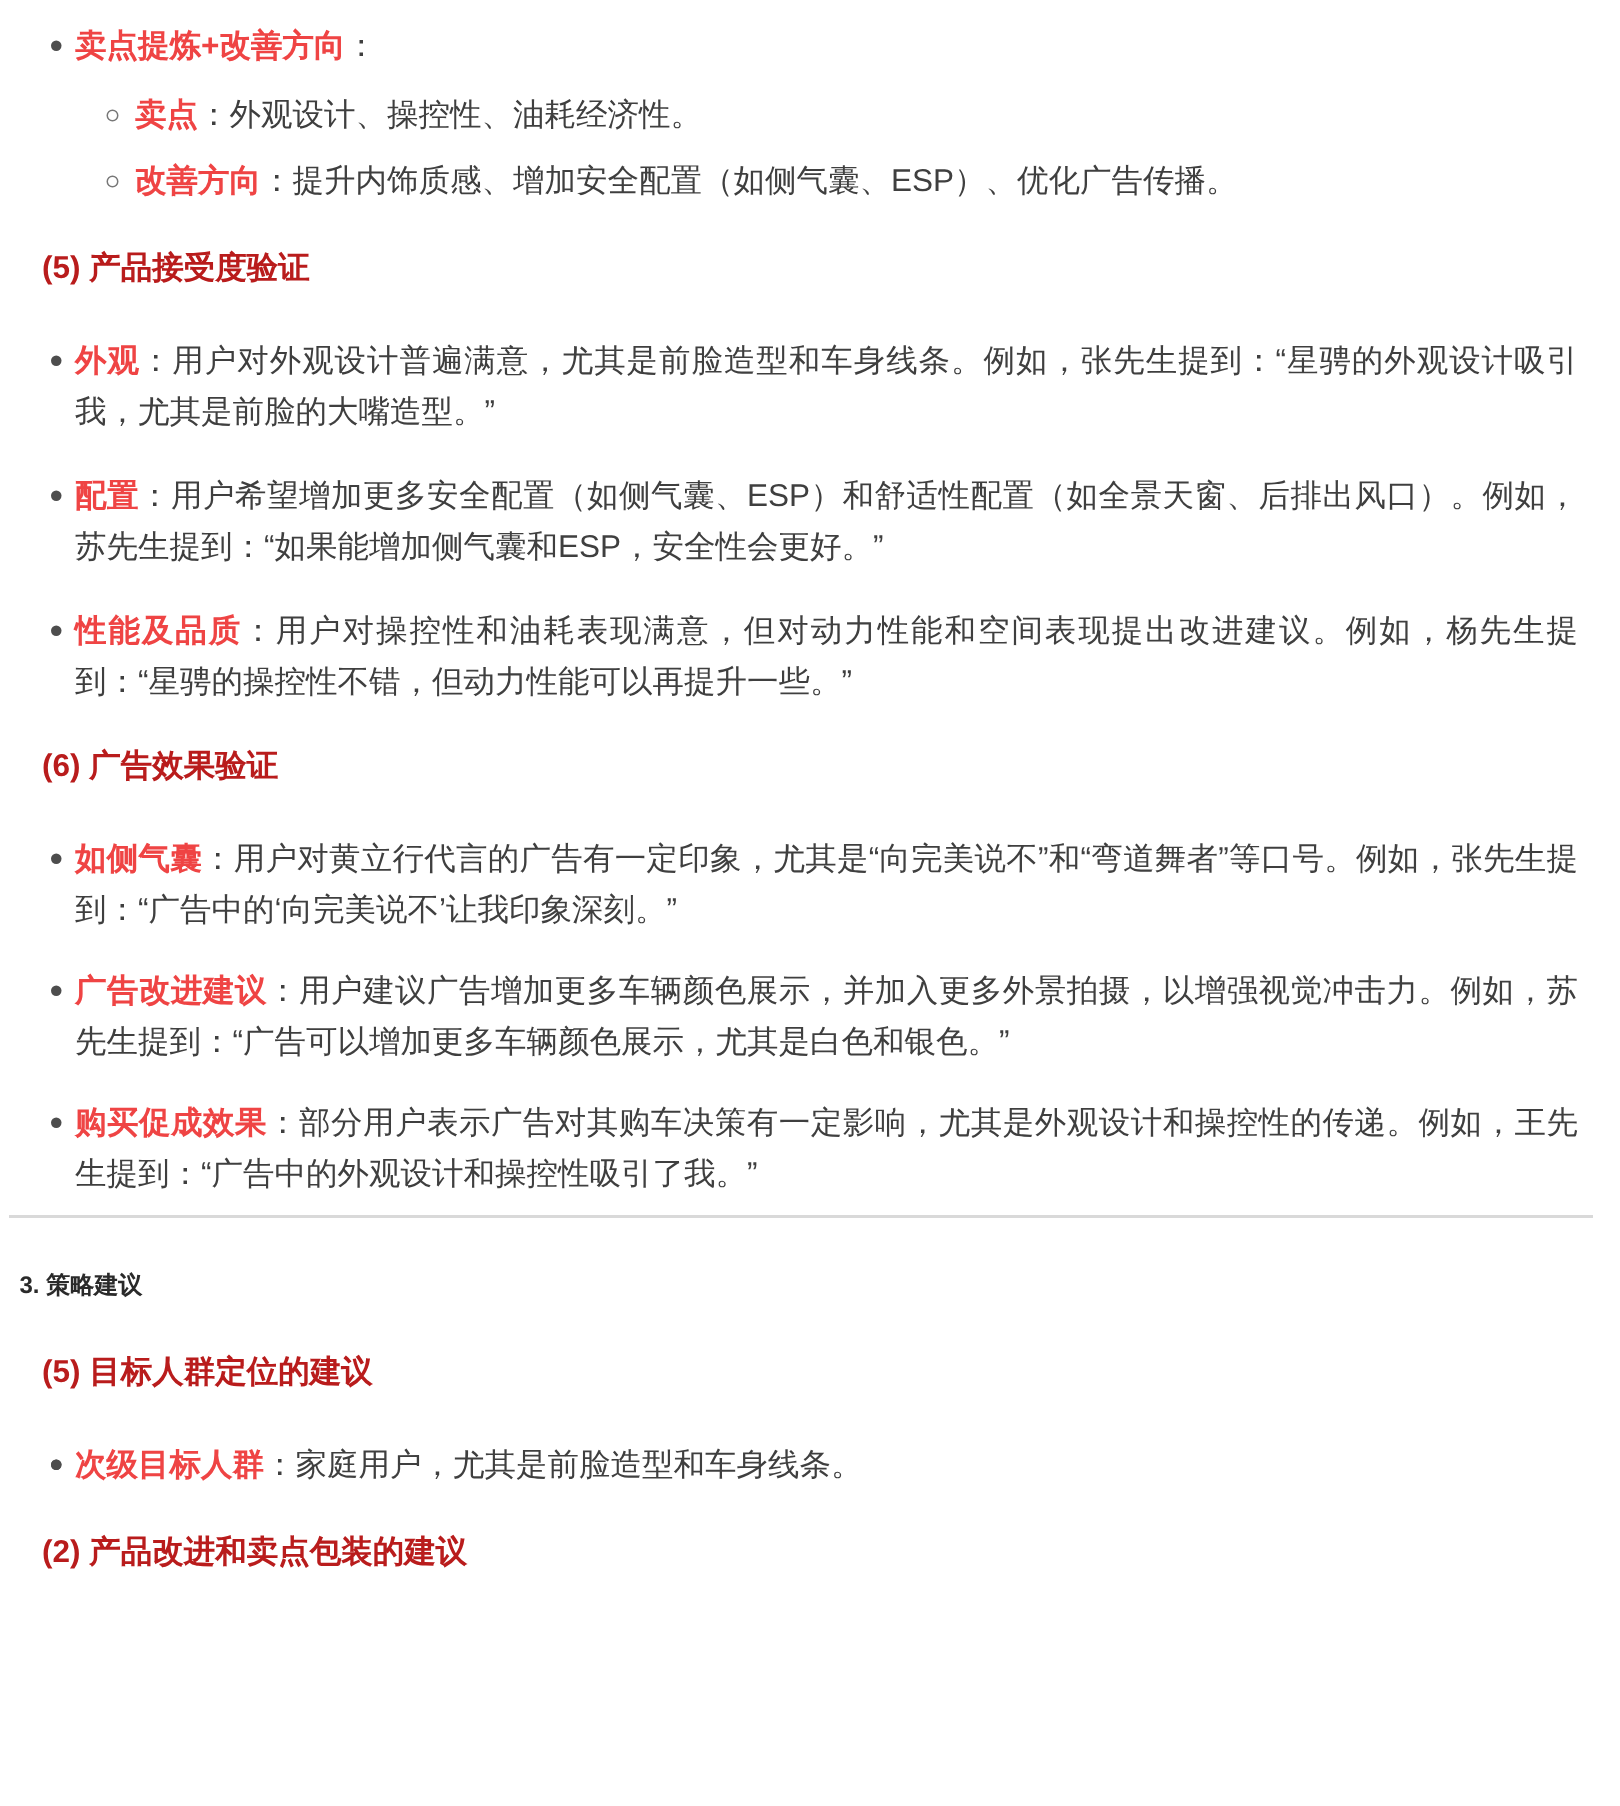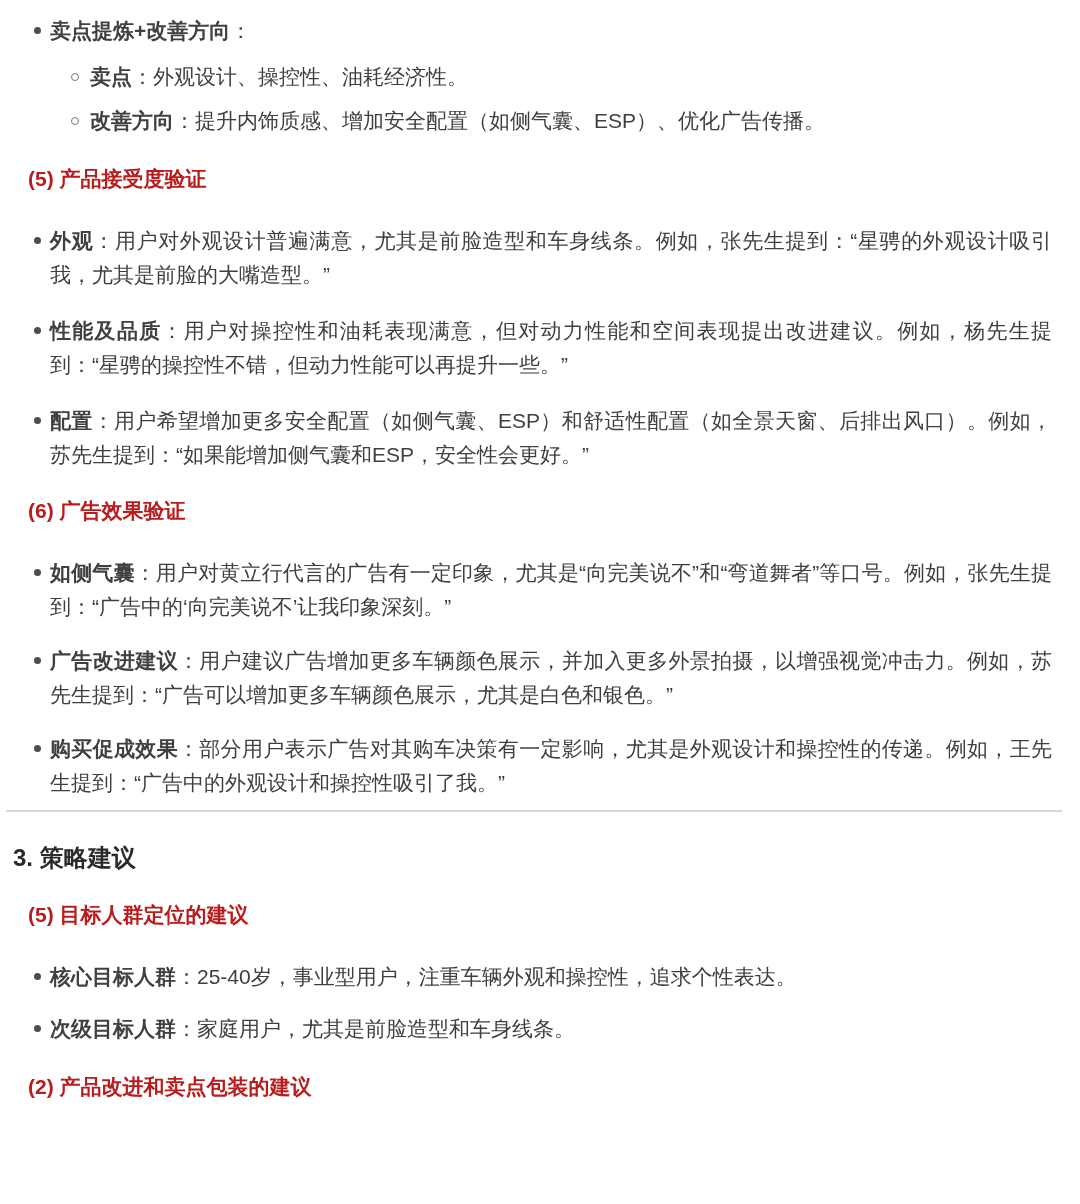--- a/index.html
+++ b/index.html
@@ -38,23 +38,23 @@
     background: #4d4d4d;
   }
   .circle {
     left: 63px;
     top: 12.5px;
     width: 6px;
     height: 6px;
     border: 1.5px solid #787878;
     background: transparent;
   }
-  strong { font-weight: 700; color: #404040; }
+  strong { font-weight: 700; color: #ef4444; }
   .h3 {
-    font-size: 24px;
+    font-size: 16px;
     font-weight: 700;
     color: #2a2a2a;
     line-height: 32px;
     margin: 30px 0 0 5px;
   }
   .h4 {
     font-size: 21px;
     font-weight: 700;
     color: #b91c1c;
     line-height: 30px;
@@ -93,25 +93,25 @@
   </div>
 
   <div class="h4">(5) 产品接受度验证</div>
 
   <div class="li l1 mt0">
     <span class="marker dot"></span>
     <span><strong>外观</strong><span>：用户对外观设计普遍满意，尤其是前脸造型和车身线条。例如，张先生提到：“星骋的外观设计吸引我，尤其是前脸的大嘴造型。”</span></span>
   </div>
   <div class="li l1 mt22">
     <span class="marker dot"></span>
-    <span><strong>性能及品质</strong><span>：用户对操控性和油耗表现满意，但对动力性能和空间表现提出改进建议。例如，杨先生提到：“星骋的操控性不错，但动力性能可以再提升一些。”</span></span>
+    <span><strong>配置</strong><span>：用户希望增加更多安全配置（如侧气囊、ESP）和舒适性配置（如全景天窗、后排出风口）。例如，苏先生提到：“如果能增加侧气囊和ESP，安全性会更好。”</span></span>
   </div>
   <div class="li l1 mt22">
     <span class="marker dot"></span>
-    <span><strong>配置</strong><span>：用户希望增加更多安全配置（如侧气囊、ESP）和舒适性配置（如全景天窗、后排出风口）。例如，苏先生提到：“如果能增加侧气囊和ESP，安全性会更好。”</span></span>
+    <span><strong>性能及品质</strong><span>：用户对操控性和油耗表现满意，但对动力性能和空间表现提出改进建议。例如，杨先生提到：“星骋的操控性不错，但动力性能可以再提升一些。”</span></span>
   </div>
 
   <div class="h4 tight-top">(6) 广告效果验证</div>
 
   <div class="li l1 mt0">
     <span class="marker dot"></span>
     <span><strong>如侧气囊</strong><span>：用户对黄立行代言的广告有一定印象，尤其是“向完美说不”和“弯道舞者”等口号。例如，张先生提到：“广告中的‘向完美说不’让我印象深刻。”</span></span>
   </div>
   <div class="li l1 mt20">
     <span class="marker dot"></span>
@@ -123,21 +123,20 @@
   </div>
 
   <hr class="divider">
 
   <div class="h3">3. 策略建议</div>
 
   <div class="h4">(5) 目标人群定位的建议</div>
 
   <div class="li l1 mt0">
     <span class="marker dot"></span>
-    <span><strong>核心目标人群</strong><span>：25-40岁，事业型用户，注重车辆外观和操控性，追求个性表达。</span></span>
   </div>
   <div class="li l1 mt18">
     <span class="marker dot"></span>
     <span><strong>次级目标人群</strong><span>：家庭用户，尤其是前脸造型和车身线条。</span></span>
   </div>
 
   <div class="h4 last">(2) 产品改进和卖点包装的建议</div>
 
 </div>
 

